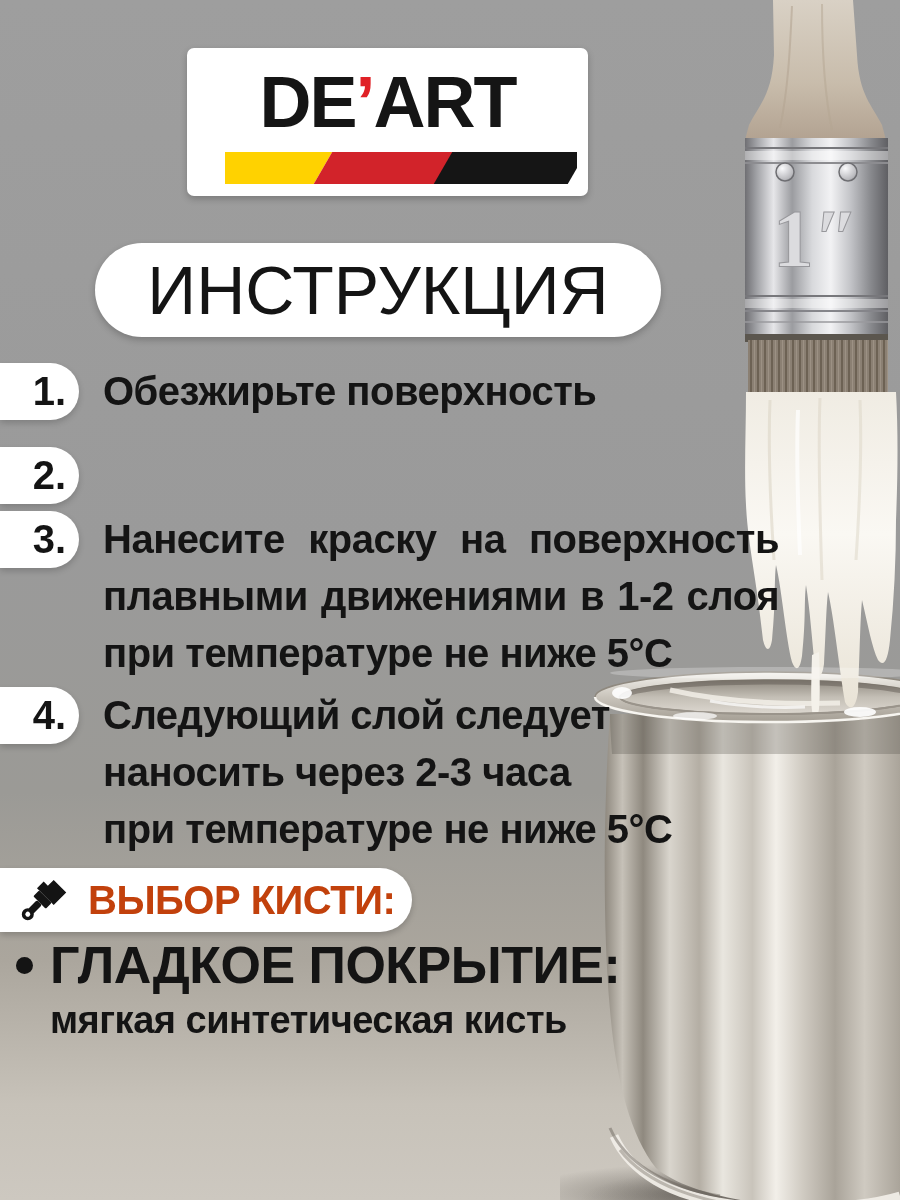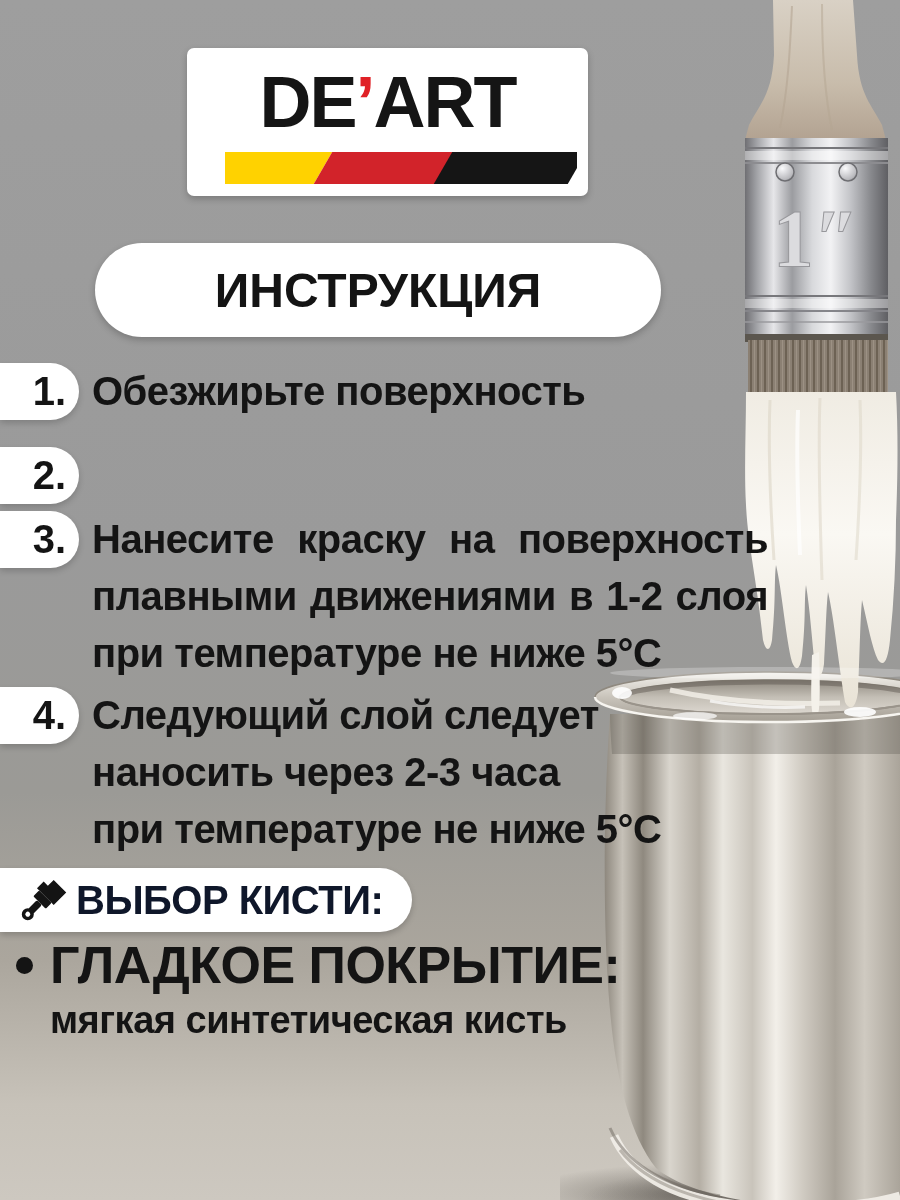--- a/index.html
+++ b/index.html
@@ -28,44 +28,44 @@
   .seg{display:block;height:32px;transform:skewX(-30deg);}
   .seg-y{width:124px;margin-left:-20px;background:#ffd200;}
   .seg-r{width:127px;background:#d2232a;}
   .seg-b{width:141px;background:#151515;}
   
   .title-pill{
     position:absolute;left:95px;top:243px;width:566px;height:94px;
     background:#fff;border-radius:47px;box-shadow:0 3px 7px rgba(0,0,0,.22);
     display:flex;align-items:center;justify-content:center;
   }
-  .title-pill span{font-size:48px;font-weight:bold;color:#141414;letter-spacing:0;}
+  .title-pill span{font-size:68px;font-weight:normal;color:#141414;letter-spacing:0;}
   
   .step{position:absolute;left:0;display:flex;align-items:flex-start;}
   .s1{top:363px;} .s2{top:447px;} .s3{top:511px;} .s4{top:687px;}
   .badge{
     width:79px;height:57px;background:#fff;border-radius:0 29px 29px 0;
     box-shadow:0 3px 6px rgba(0,0,0,.18);
     display:flex;align-items:center;justify-content:flex-end;
     padding-right:13px;box-sizing:border-box;flex:0 0 auto;
   }
   .badge span{font-size:40px;font-weight:bold;color:#141414;}
-  .stext{margin-left:13px;color:#141414;font-size:40px;font-weight:bold;
+  .stext{margin-left:24px;color:#141414;font-size:40px;font-weight:bold;
     line-height:57px;letter-spacing:-0.5px;}
   .s3 .stext{width:676px;}
   .s4 .stext{width:640px;}
   .line.j{text-align:justify;text-align-last:justify;}
   
   .brush-pill{
     position:absolute;left:0;top:868px;width:412px;height:64px;
     background:#fff;border-radius:0 32px 32px 0;box-shadow:0 3px 6px rgba(0,0,0,.2);
     display:flex;align-items:center;padding-left:16px;box-sizing:border-box;
   }
   .brush-icon{width:52px;height:52px;flex:0 0 auto;}
-  .bp-label{font-size:40px;font-weight:bold;color:#0f172a;margin-left:8px;letter-spacing:-0.5px;white-space:nowrap;}
+  .bp-label{font-size:40px;font-weight:bold;color:#c2410c;margin-left:20px;letter-spacing:-0.5px;white-space:nowrap;}
   
   .bullet{position:absolute;left:16px;display:flex;align-items:flex-start;color:#141414;}
   .b1{top:938px;} .b2{top:1058px;}
   .marker{flex:0 0 auto;margin-top:19px;background:#141414;}
   .marker.dot{width:17px;height:17px;border-radius:50%;margin-right:17px;}
   .marker.sq{width:16px;height:16px;margin-right:18px;}
   .btitle{font-size:52px;font-weight:bold;line-height:55px;letter-spacing:-0.5px;}
   .bdesc{font-size:38px;font-weight:bold;line-height:55px;letter-spacing:-0.5px;}
 </style>
 </head>

